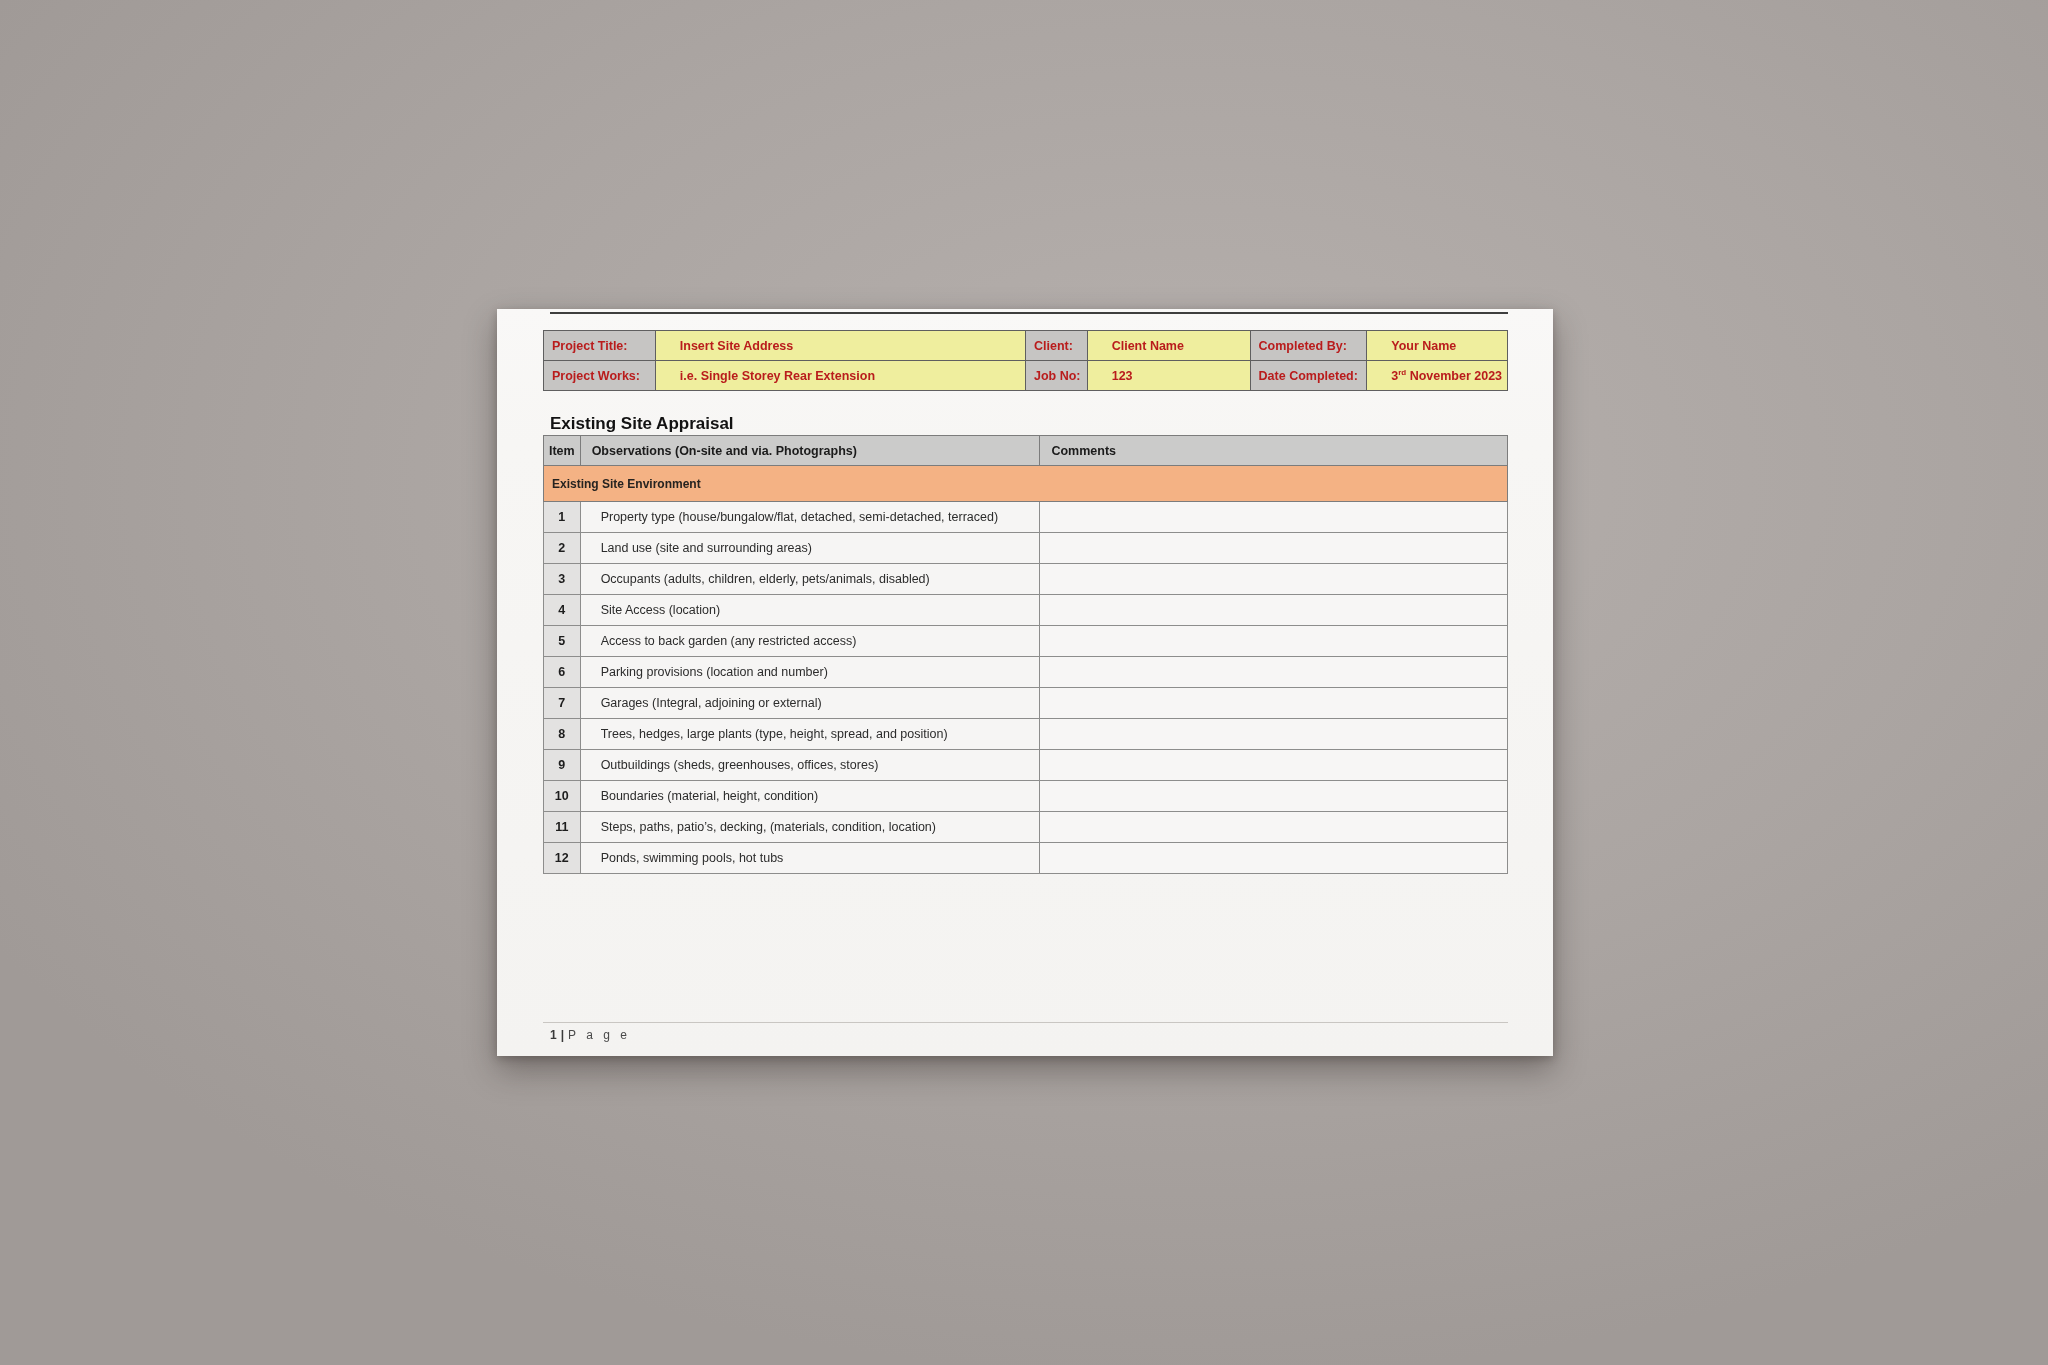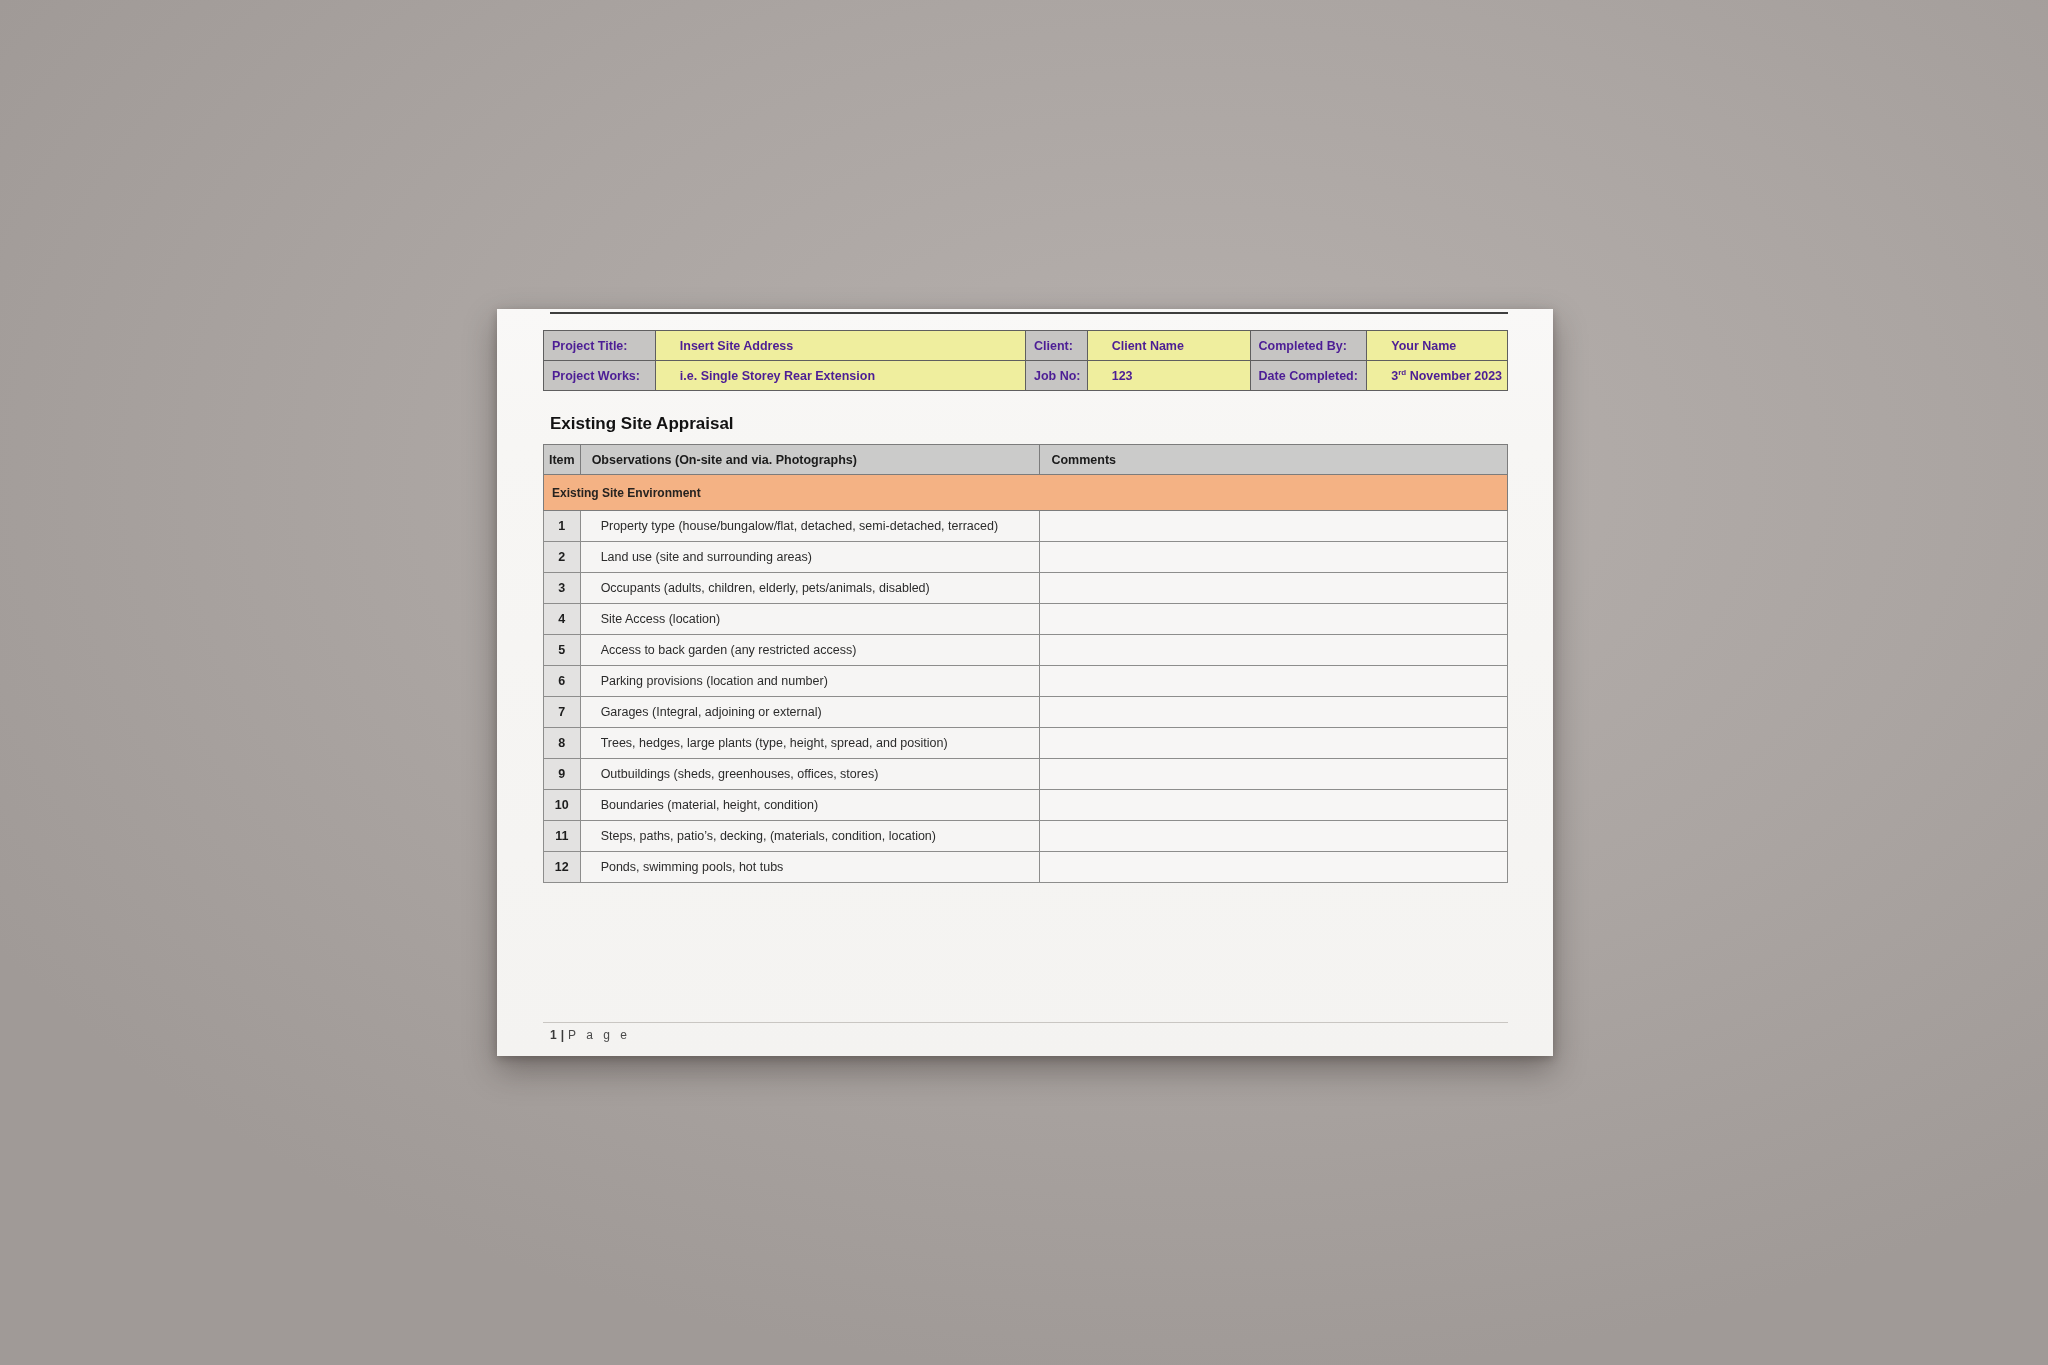--- a/index.html
+++ b/index.html
@@ -34,31 +34,31 @@
     border-top:2px solid #3e3e3e;
   }
   .doc-subtitle{
     margin:5px 0 0 7px;
     font-size:17px;line-height:20px;font-weight:bold;color:#595957;
   }
   table{border-collapse:collapse;table-layout:fixed;width:100%;}
   .info-table{margin-top:16px;font-size:12.5px;}
   .info-table td{
     height:30px;border:1px solid #5f5f5f;
-    padding:0 8px;font-weight:bold;color:#4c1d95;vertical-align:middle;
+    padding:0 8px;font-weight:bold;color:#b91c1c;vertical-align:middle;
     white-space:nowrap;overflow:hidden;
   }
   .info-table td.lbl{background:var(--label-gray);}
   .info-table td.val{background:var(--highlight-yellow);padding-left:24px;}
   .info-table sup{font-size:8px;vertical-align:super;line-height:0;}
   .section-heading{
     margin:22px 0 0 7px;
     font-size:17px;line-height:22px;font-weight:bold;color:#121212;
   }
-  .appraisal-table{margin-top:9px;font-size:12.5px;}
+  .appraisal-table{font-size:12.5px;}
   .appraisal-table th{
     background:var(--header-gray);
     height:30px;border:1px solid #7c7c7c;
     font-weight:bold;color:#1b1b1b;text-align:left;
     padding:0 11px;vertical-align:middle;white-space:nowrap;overflow:hidden;
   }
   .appraisal-table th.item-col{text-align:center;padding:0 2px;}
   .appraisal-table td{border:1px solid #8d8d8c;vertical-align:middle;}
   .band-row td{
     background:var(--band-orange);

